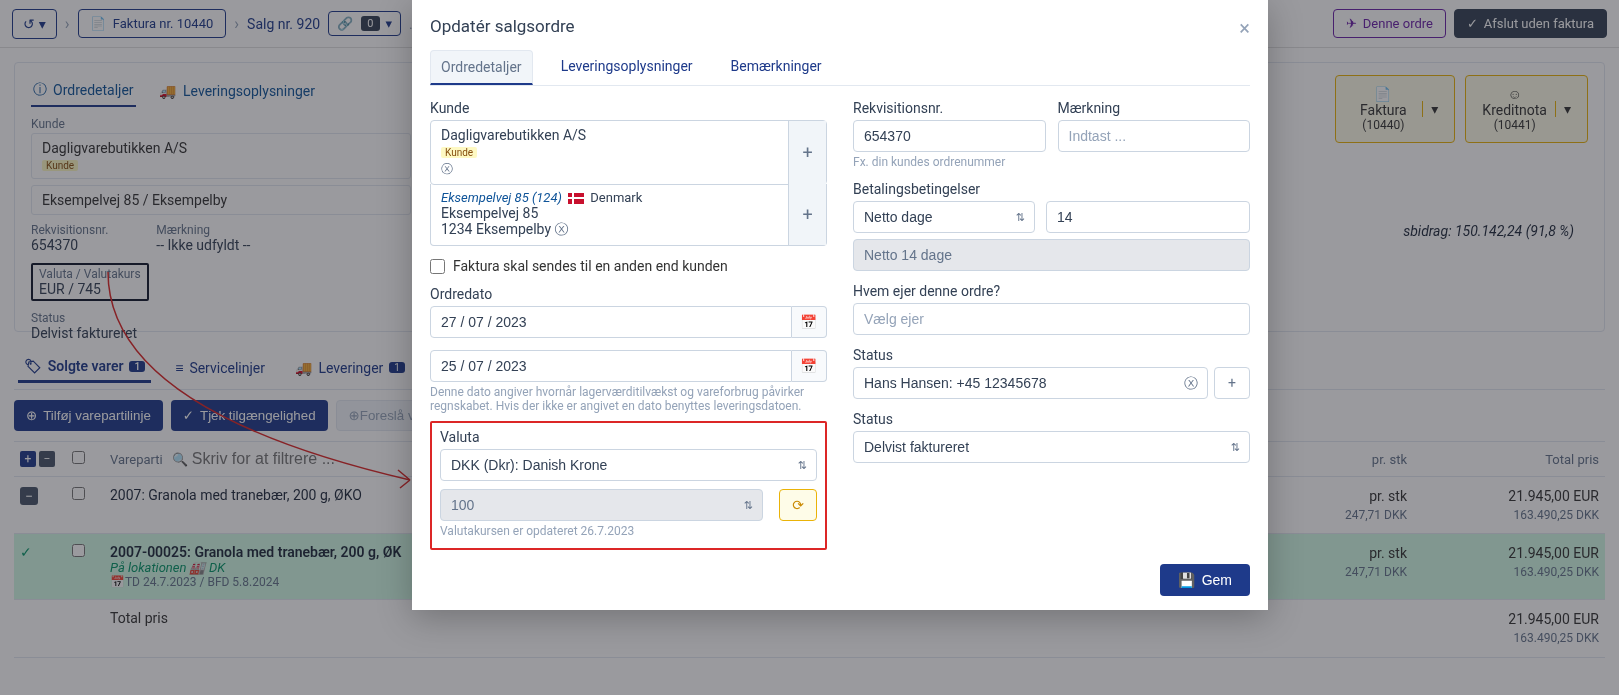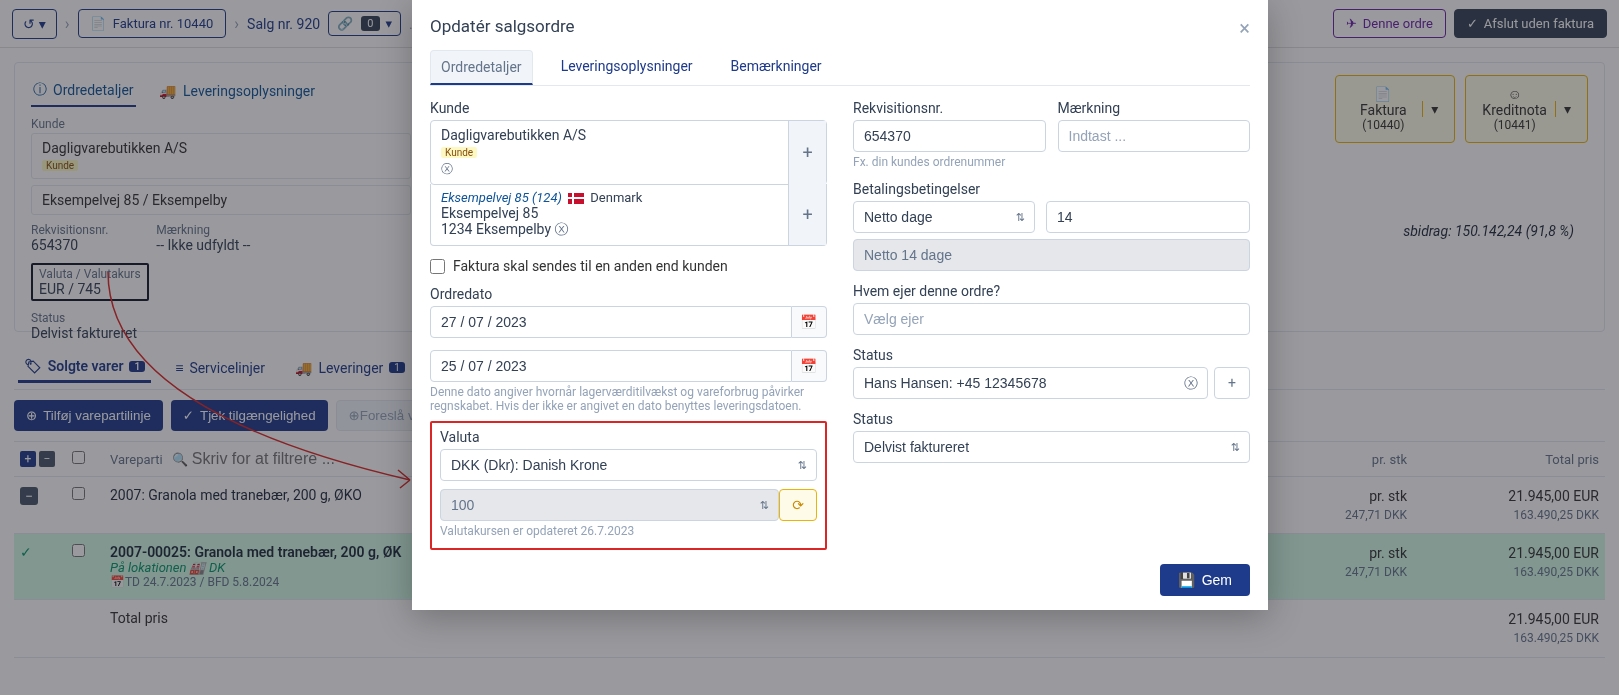--- a/index.html
+++ b/index.html
@@ -99,21 +99,21 @@
   
   .chk-row { display: flex; align-items: center; gap: 8px; margin: 8px 0 12px 0; }
   .chk-row input { width: 15px; height: 15px; }
   
   .double-input { display: flex; gap: 11px; }
   .double-input .input { flex: 1; }
   .select-wrap { position: relative; flex: 1; }
   .select-caret { position: absolute; right: 10px; top: 50%; transform: translateY(-50%); color: #64748b; font-size: 11px; pointer-events: none; }
   
   .valuta-highlight { border: 2.5px solid #dc2626; padding: 6px 8px 8px 8px; border-radius: 2px; margin-top: -4px; }
-  .kurs-row { display: flex; gap: 0; }
+  .kurs-row { display: flex; gap: 16px; }
   .kurs-row .input { flex: 1; background: #e5e7eb; color: #64748b; }
   .refresh-btn { width: 38px; border: 1px solid #eab308; background: #fefce8; border-radius: 4px; display: flex; align-items: center; justify-content: center; color: #ca8a04; cursor: pointer; }
   
   .modal-footer { display: flex; justify-content: flex-end; margin-top: 14px; }
   .btn-save { background: #1e3a8a; color: #fff; border: none; border-radius: 4px; padding: 8px 18px; font-size: 14px; display: inline-flex; align-items: center; gap: 6px; cursor: pointer; }
   
   .flag-dk { display: inline-block; width: 16px; height: 11px; background: #c8102e; position: relative; margin: 0 3px; vertical-align: middle; }
   .flag-dk::before { content: ""; position: absolute; background: #fff; left: 4px; top: 0; width: 2px; height: 100%; }
   .flag-dk::after { content: ""; position: absolute; background: #fff; left: 0; top: 4px; width: 100%; height: 2px; }
   

